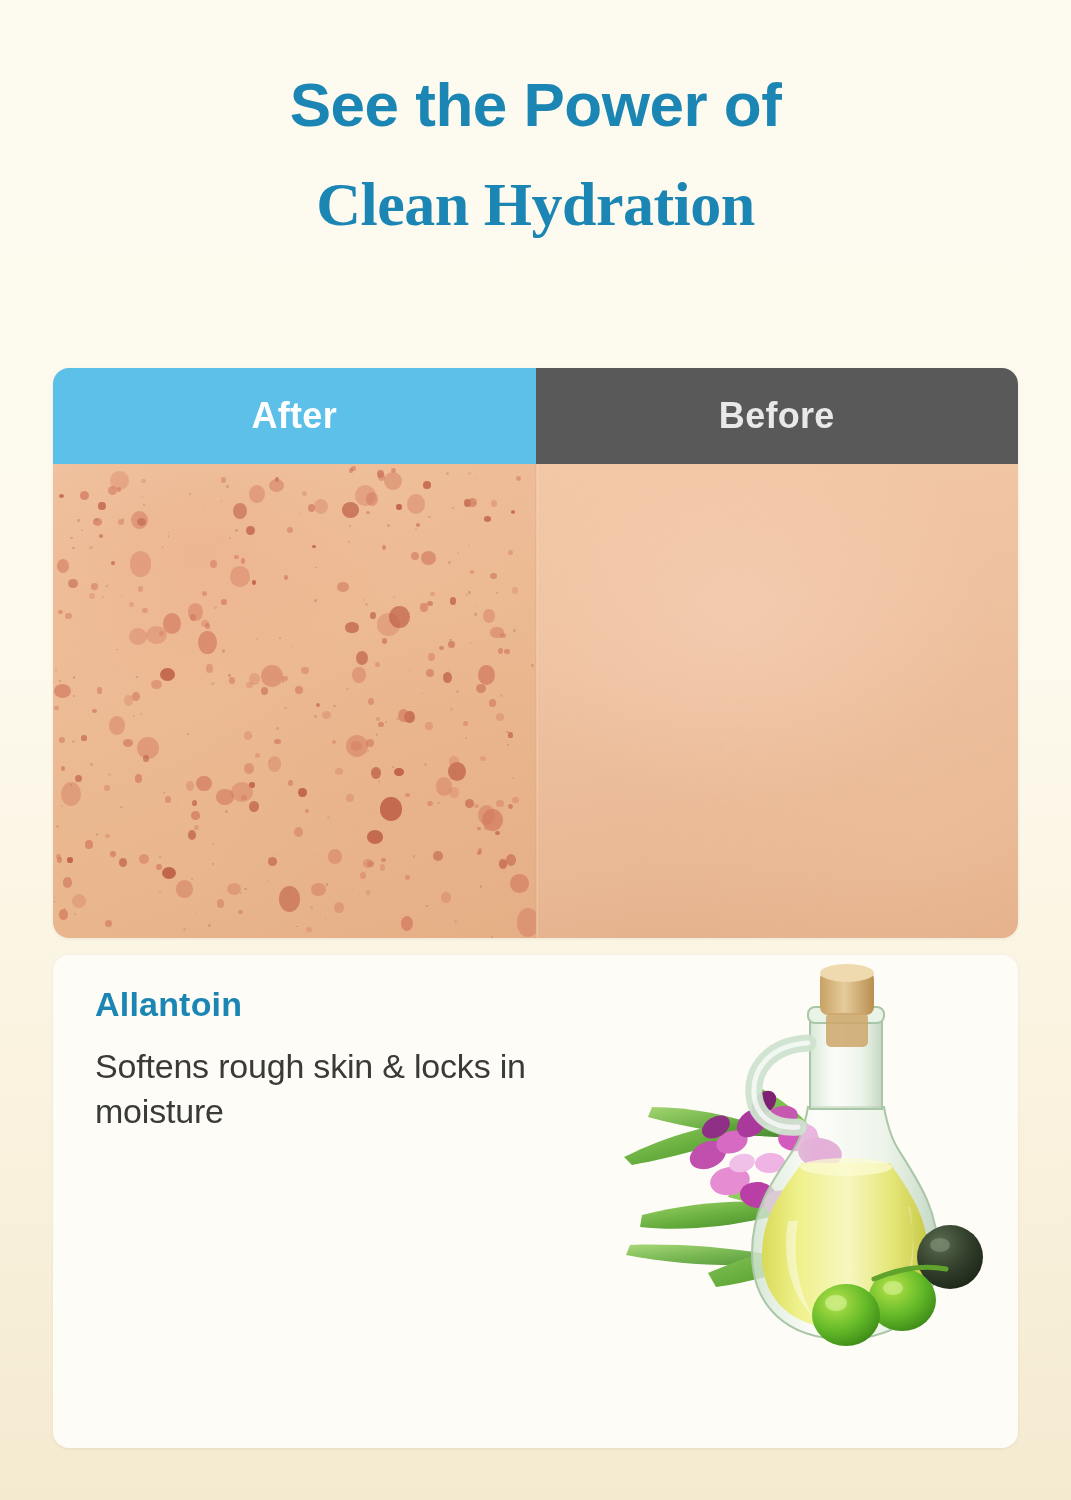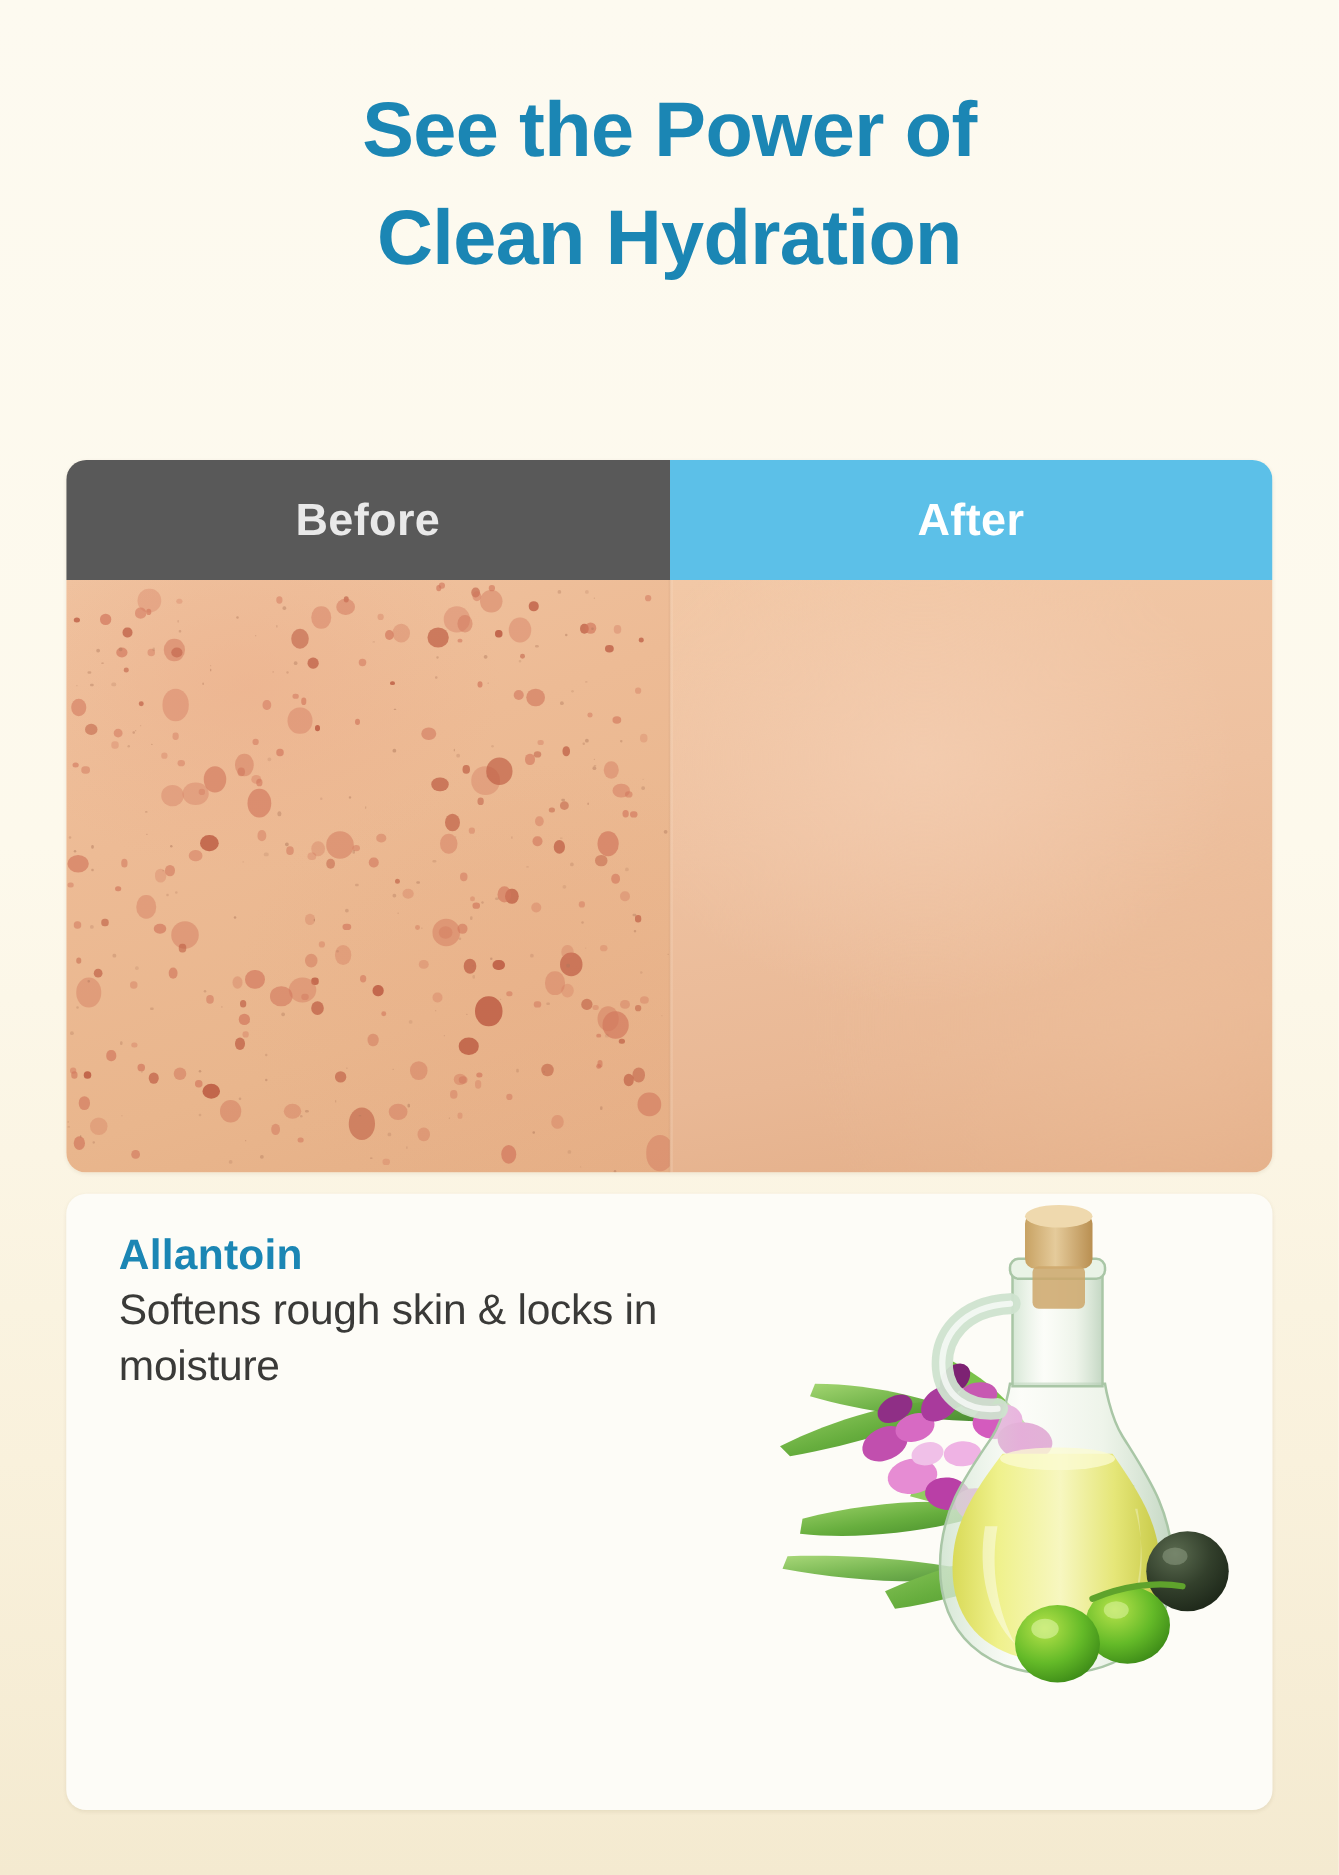--- a/index.html
+++ b/index.html
@@ -14,21 +14,21 @@
   .header{ padding-top:74px; text-align:center; }
   .title{
     color:#1b86b4;
     font-size:62px;
     font-weight:bold;
     line-height:1.0;
     letter-spacing:-0.5px;
     margin:0 auto;
     width:760px;
   }
-  .title .l2{ display:block; margin-top:24px; }
+  .title .l2{ display:block; margin-top:37px;font-family:Liberation Serif, serif; }
   .subtitle{
     margin-top:44px;
     color:#6e6a63;
     font-size:30px;
     font-weight:400;
     letter-spacing:0.2px;
   }
 
   
   .ba-card{
@@ -83,21 +83,21 @@
     display:flex; align-items:center; justify-content:center;
     font-size:36px; font-weight:bold;
   }
   .ing-body{ position:relative; height:397px; }
   .ing-list{ position:absolute; left:42px; top:30px; width:560px; }
   .ing-name{
     color:#1b86b4; font-size:34px; font-weight:bold; letter-spacing:.2px;
   }
   .ing-desc{
     color:#3a3a38; font-size:34px; font-weight:400; line-height:1.32;
-    margin-top:2px; letter-spacing:-.2px;
+    margin-top:20px; letter-spacing:-.2px;
   }
   .ing-item + .ing-item{ margin-top:46px; }
 
   
   .oil-art{
     position:absolute; right:6px; bottom:0; width:400px; height:395px;
   }
   .oil-art svg{ display:block; width:100%; height:100%; }
 </style>
 </head>
@@ -105,22 +105,22 @@
 
 <div class="header">
   <h1 class="title">
     <span>See the Power of</span>
     <span class="l2">Clean Hydration</span>
   </h1>
 </div>
 
 <div class="ba-card">
   <div class="ba-head">
+    <div class="cell after">After</div>
     <div class="cell before">Before</div>
-    <div class="cell after">After</div>
   </div>
   <div class="ba-body">
     <div class="skin skin-before" id="skinBefore">
         <div class="spot" style="width: 18.3231px; height: 19.3687px; left: 394.899px; top: 297.625px; background: rgba(186, 86, 62, 0.655);"></div>
         <div class="spot" style="width: 5.70505px; height: 4.59583px; left: 325.192px; top: 258.374px; background: rgba(209, 118, 92, 0.667);"></div>
         <div class="spot" style="width: 7.33562px; height: 6.50328px; left: 38.0356px; top: 119.256px; background: rgba(209, 118, 92, 0.55);"></div>
         <div class="spot" style="width: 14.1209px; height: 11.8687px; left: 108.865px; top: 403.084px; background: rgba(186, 86, 62, 0.835);"></div>
         <div class="spot" style="width: 4.06711px; height: 3.37623px; left: 312.681px; top: 47.0898px; background: rgba(209, 118, 92, 0.584);"></div>
         <div class="spot" style="width: 6.91706px; height: 5.54457px; left: 431.092px; top: 52.2889px; background: rgba(186, 86, 62, 0.72);"></div>
         <div class="spot" style="width: 6.03062px; height: 5.2522px; left: 427.028px; top: 291.822px; background: rgba(209, 118, 92, 0.353);"></div>

